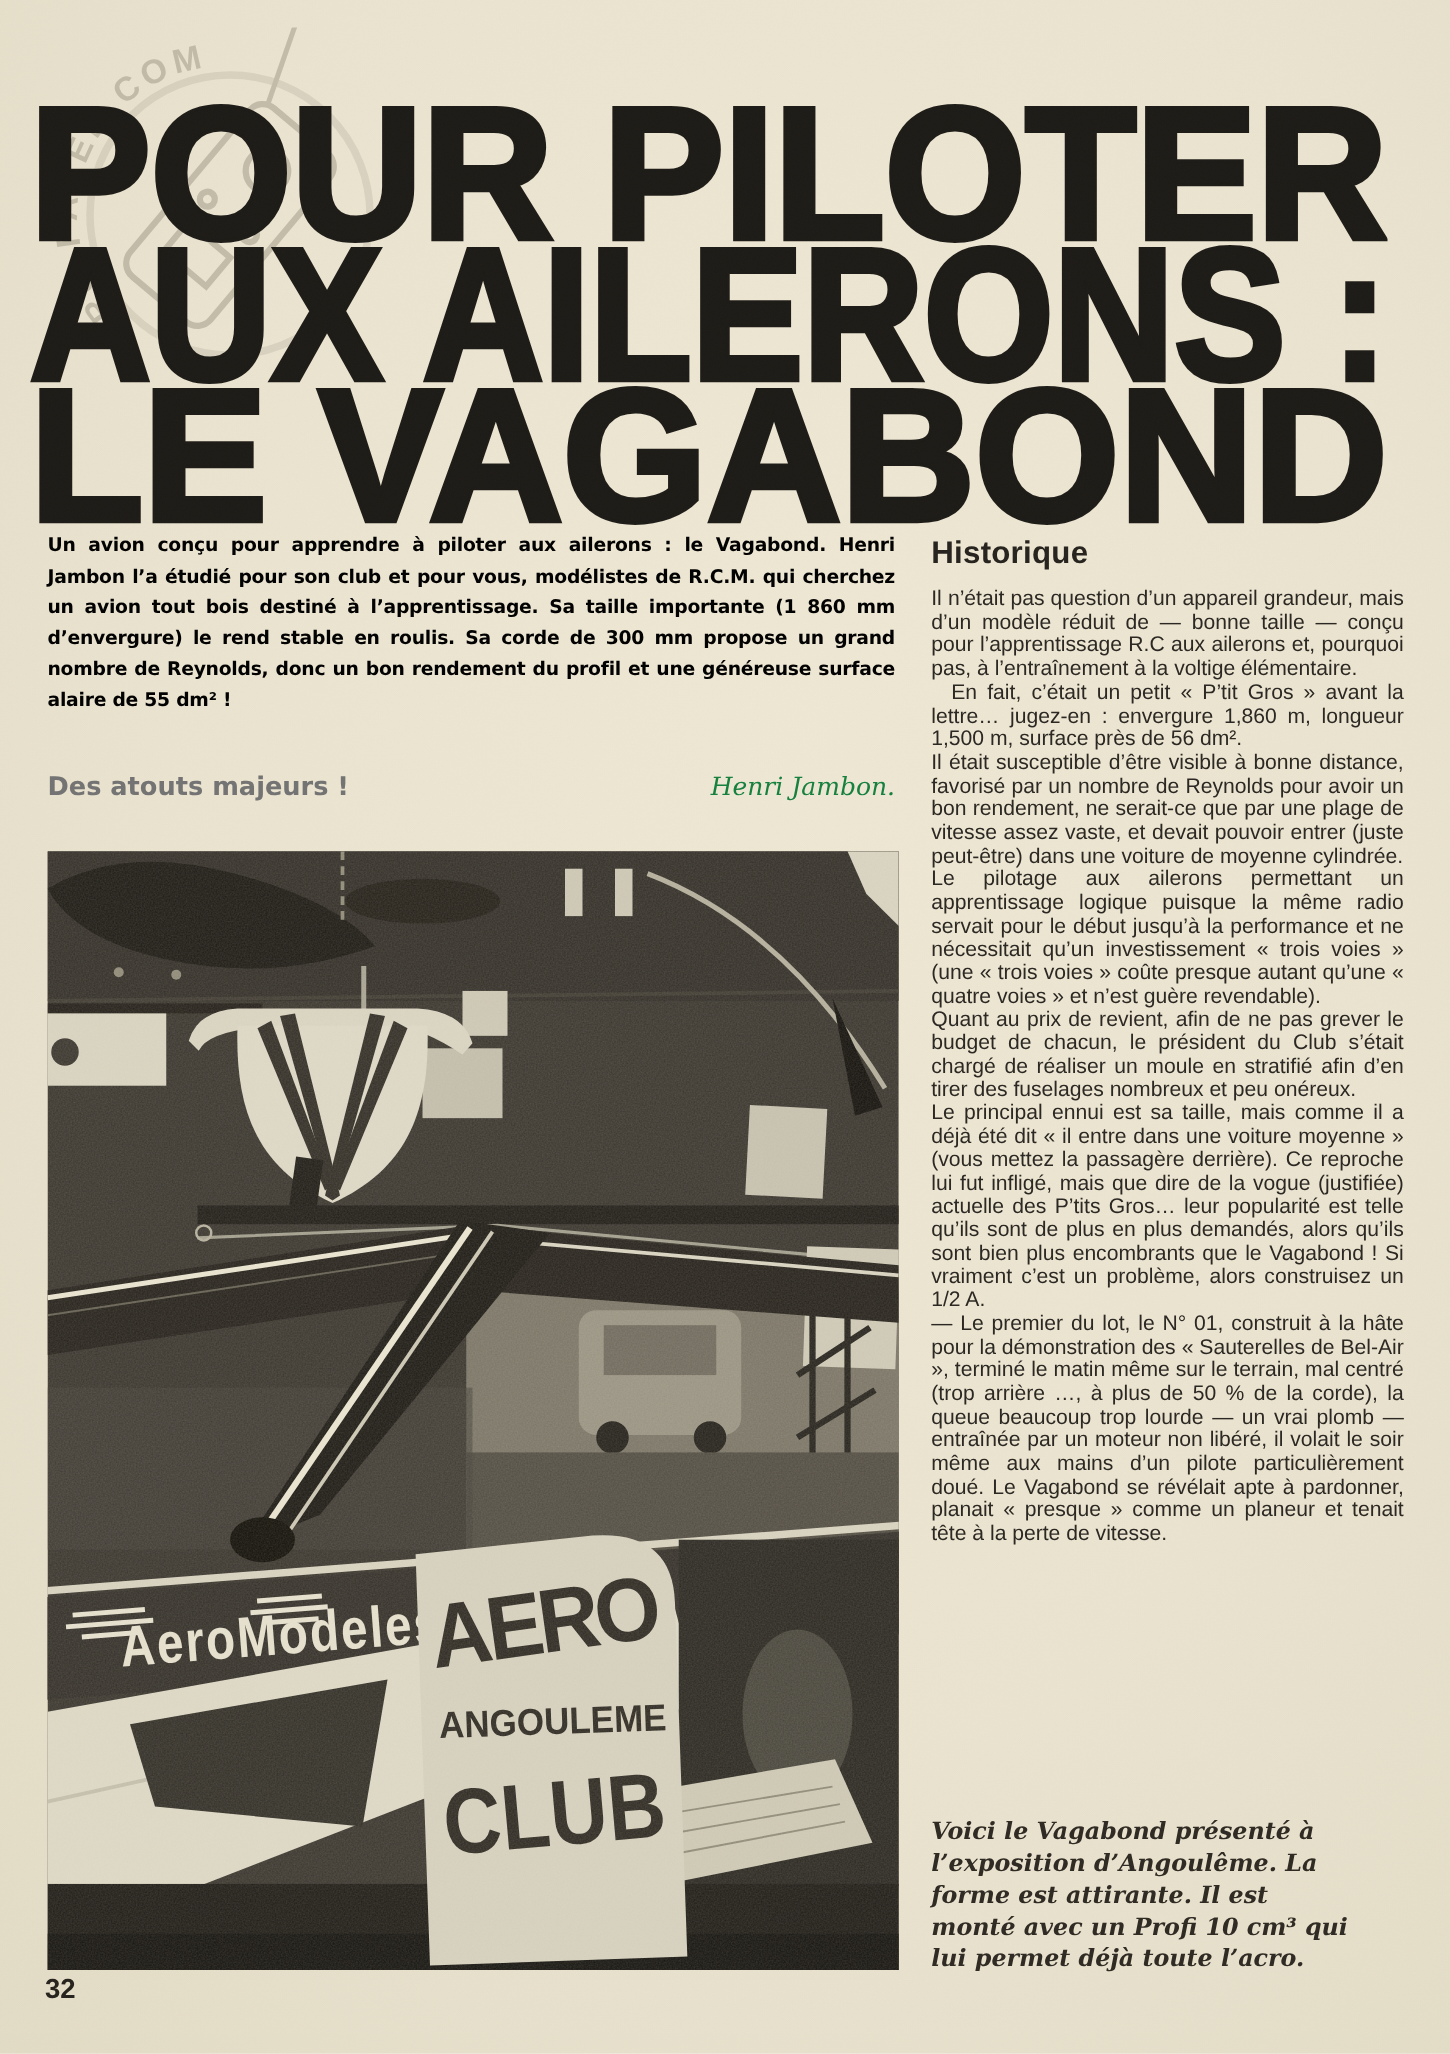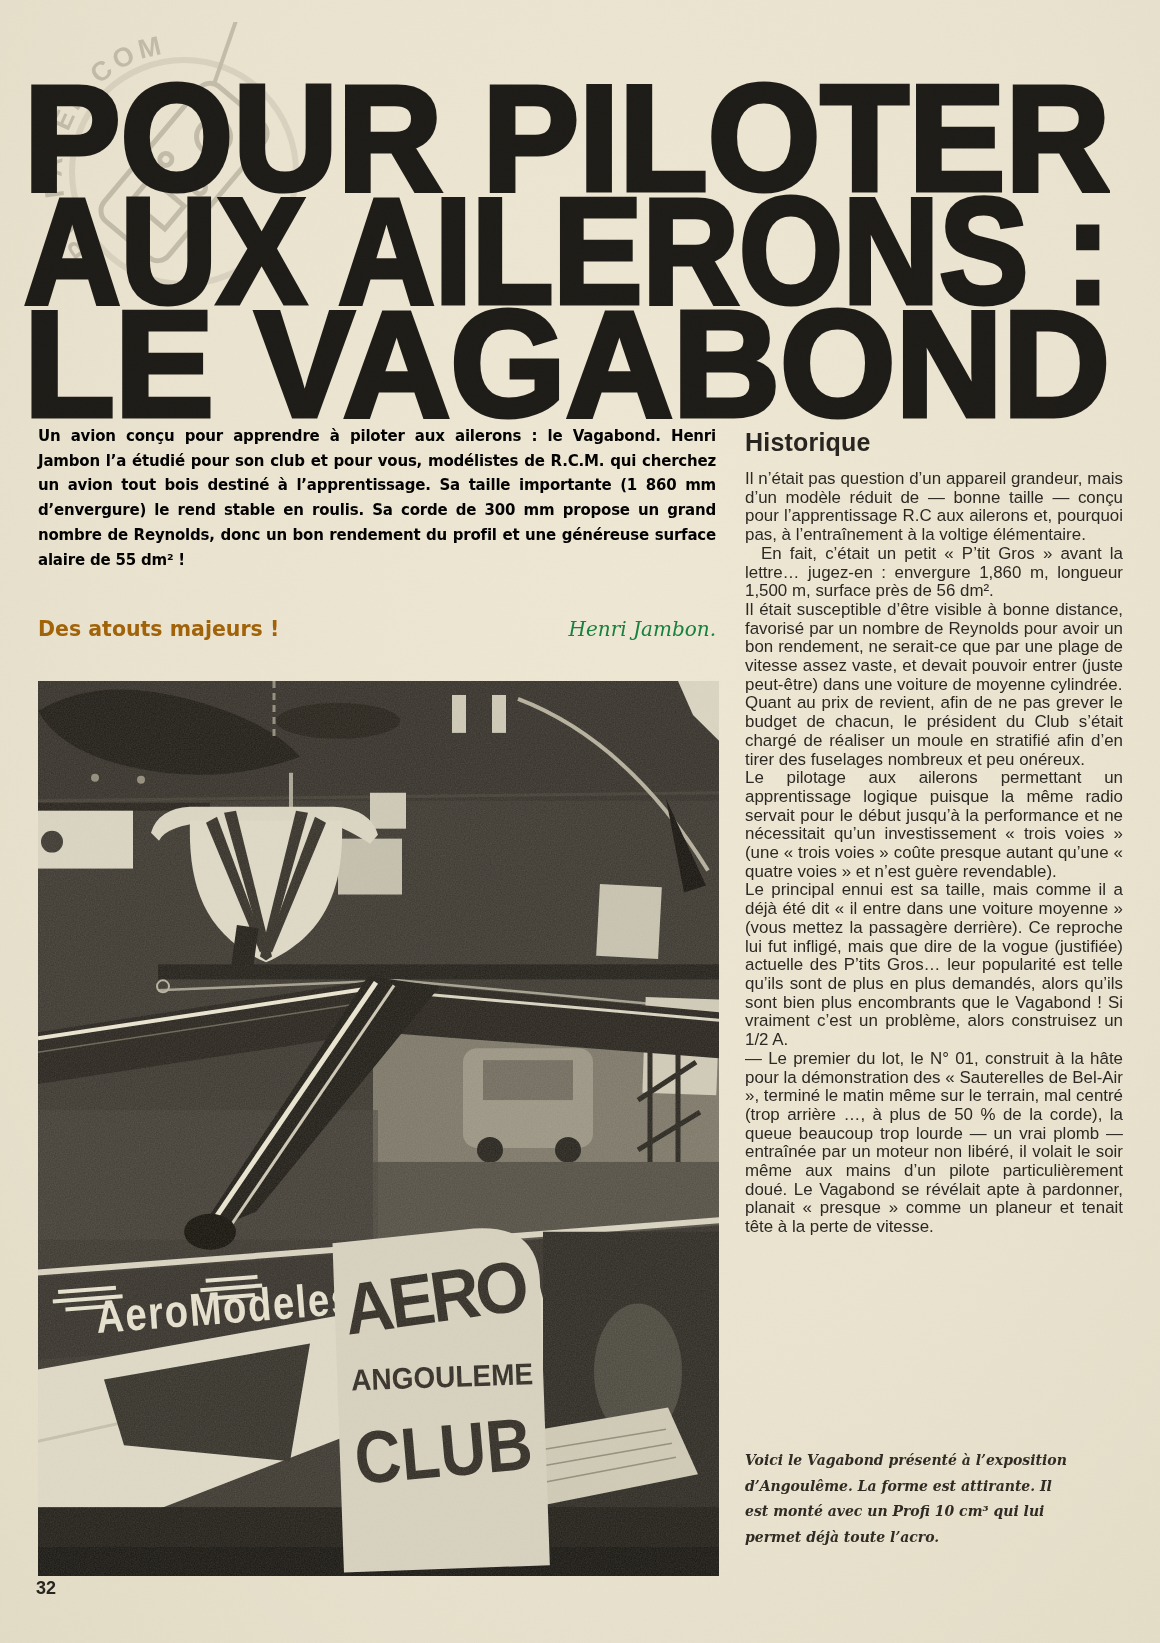--- a/index.html
+++ b/index.html
@@ -15,40 +15,40 @@
     font-family:"Liberation Sans",sans-serif;font-weight:bold;
     fill:#1d1b17;stroke:#1d1b17;stroke-width:5;paint-order:stroke fill;
   }
   .intro{position:absolute;left:38px;top:424px;width:678px;}
   .intro-text{
     margin:0;font-family:"DejaVu Sans",sans-serif;font-weight:700;
     font-size:15px;line-height:24.7px;text-align:justify;
     color:#000000;letter-spacing:-0.2px;
   }
   .intro-foot{display:flex;justify-content:space-between;align-items:baseline;margin-top:1px;}
-  .tagline{font-family:"DejaVu Sans",sans-serif;font-weight:700;font-size:20.5px;color:#a16207;}
+  .tagline{font-family:"DejaVu Sans",sans-serif;font-weight:700;font-size:20.5px;color:#737373;}
   .byline{font-family:"DejaVu Serif",serif;font-style:italic;font-size:20px;color:#15803d;margin-top:44px;}
   .photo{position:absolute;left:38px;top:681px;width:681px;height:895px;}
   .photo svg{display:block;width:100%;height:100%;}
   .photo text{font-family:"Liberation Sans",sans-serif;font-weight:bold;}
   .right-col{position:absolute;left:745px;top:428px;width:378px;}
   .right-col h2{
     margin:0 0 13px 0;font-weight:bold;font-size:25px;
     color:#26231e;letter-spacing:.2px;
   }
   .right-col p{
     margin:0;font-size:16.9px;line-height:18.7px;text-align:justify;color:#2a2722;
   }
   .right-col p.indent{text-indent:16px;}
   .caption{
     position:absolute;left:745px;top:1434px;width:334px;
     font-family:"DejaVu Serif",serif;font-style:italic;font-weight:bold;
-    font-size:14px;line-height:25.5px;color:#2e2a23;text-align:left;
-  }
-  .page-number{position:absolute;left:36px;top:1578px;font-size:18px;font-weight:bold;color:#26231e;}
+    font-size:19px;line-height:25.5px;color:#2e2a23;text-align:left;
+  }
+  .page-number{position:absolute;left:36px;top:1578px;font-size:22px;font-weight:bold;color:#26231e;}
   .paper-grain{position:absolute;inset:0;pointer-events:none;opacity:.28;}
 </style>
 </head>
 <body>
 
 <div class="page">
 
   <svg class="watermark" viewBox="0 0 280 290">
     <g stroke="#837d6b" fill="none" opacity="0.9">
       <circle cx="140" cy="150" r="112" stroke-width="6" opacity="0.45"></circle>
@@ -189,22 +189,22 @@
 
       <rect x="0" y="0" width="681" height="897" filter="url(#photograin)" opacity=".5"></rect>
     </svg>
   </figure>
 
   <aside class="right-col">
     <h2>Historique</h2>
     <p>Il n’était pas question d’un appareil grandeur, mais d’un modèle réduit de — bonne taille — conçu pour l’apprentissage R.C aux ailerons et, pourquoi pas, à l’entraînement à la voltige élémentaire.</p>
     <p class="indent">En fait, c’était un petit « P’tit Gros » avant la lettre… jugez-en : envergure 1,860 m, longueur 1,500 m, surface près de 56 dm².</p>
     <p>Il était susceptible d’être visible à bonne distance, favorisé par un nombre de Reynolds pour avoir un bon rendement, ne serait-ce que par une plage de vitesse assez vaste, et devait pouvoir entrer (juste peut-être) dans une voiture de moyenne cylindrée.</p>
+    <p>Le pilotage aux ailerons permettant un apprentissage logique puisque la même radio servait pour le début jusqu’à la performance et ne nécessitait qu’un investissement « trois voies » (une « trois voies » coûte presque autant qu’une « quatre voies » et n’est guère revendable).</p>
     <p>Quant au prix de revient, afin de ne pas grever le budget de chacun, le président du Club s’était chargé de réaliser un moule en stratifié afin d’en tirer des fuselages nombreux et peu onéreux.</p>
-    <p>Le pilotage aux ailerons permettant un apprentissage logique puisque la même radio servait pour le début jusqu’à la performance et ne nécessitait qu’un investissement « trois voies » (une « trois voies » coûte presque autant qu’une « quatre voies » et n’est guère revendable).</p>
     <p>Le principal ennui est sa taille, mais comme il a déjà été dit « il entre dans une voiture moyenne » (vous mettez la passagère derrière). Ce reproche lui fut infligé, mais que dire de la vogue (justifiée) actuelle des P’tits Gros… leur popularité est telle qu’ils sont de plus en plus demandés, alors qu’ils sont bien plus encombrants que le Vagabond ! Si vraiment c’est un problème, alors construisez un 1/2 A.</p>
     <p>— Le premier du lot, le N° 01, construit à la hâte pour la démonstration des « Sauterelles de Bel-Air », terminé le matin même sur le terrain, mal centré (trop arrière …, à plus de 50 % de la corde), la queue beaucoup trop lourde — un vrai plomb — entraînée par un moteur non libéré, il volait le soir même aux mains d’un pilote particulièrement doué. Le Vagabond se révélait apte à pardonner, planait « presque » comme un planeur et tenait tête à la perte de vitesse.</p>
   </aside>
 
   <p class="caption">Voici le Vagabond présenté à l’exposition d’Angoulême. La forme est attirante. Il est monté avec un Profi 10 cm³ qui lui permet déjà toute l’acro.</p>
 
   <div class="page-number">32</div>
 
   <svg class="paper-grain" width="1160" height="1643">
     <defs>

